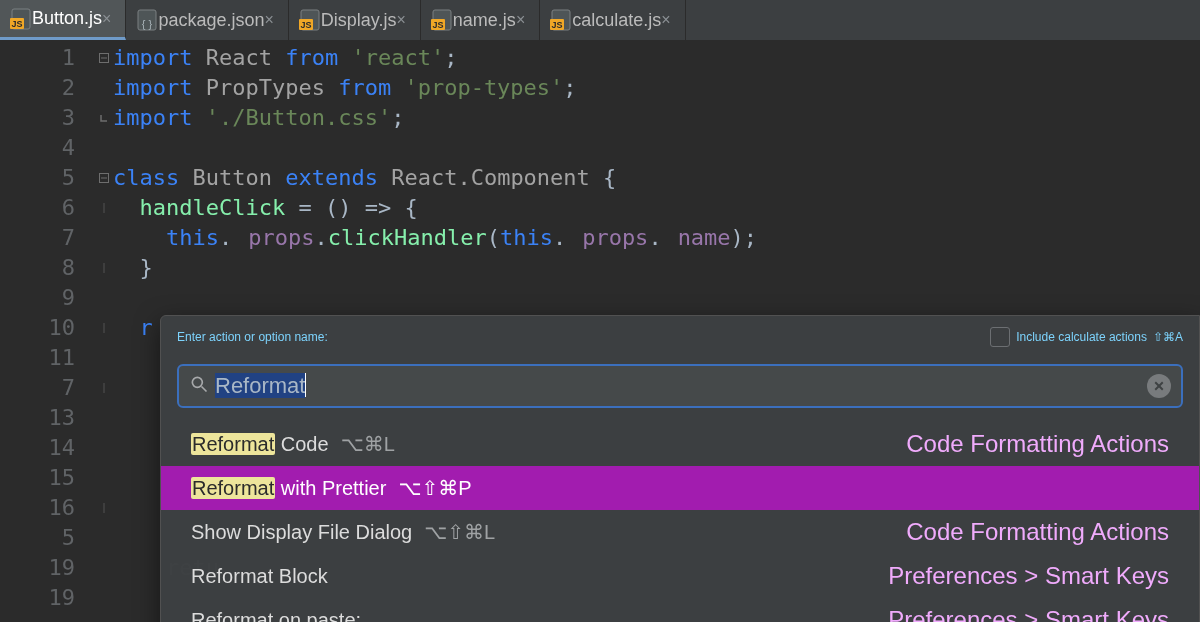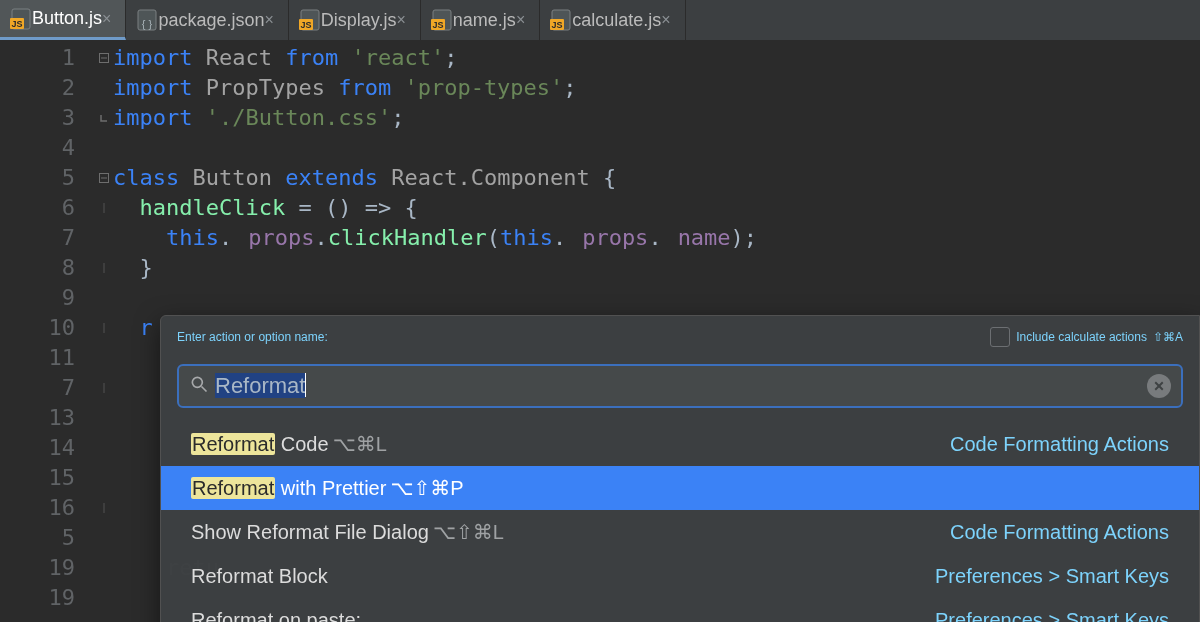--- a/index.html
+++ b/index.html
@@ -137,27 +137,27 @@
   .results {
     margin-top: 2px;
   }
   .result {
     display: flex; align-items: center;
     height: 44px;
     padding: 0 30px;
     font-size: 20px;
     color: #dcdcdc;
   }
-  .result .lhs { display:flex; align-items:center; gap: 4px; flex:1; }
+  .result .lhs { display:flex; align-items:center; gap: 12px; flex:1; }
   .result .shortcut { color: #9fa2a4; }
   .result.selected .shortcut { color: #ffffff; }
-  .result .rhs { color: #7dd3fc; font-size: 20px; }
+  .result .rhs { color: #f0abfc; font-size: 24px; }
   .result.selected .rhs { color: #e8effa; }
   .result.selected {
-    background: #3b82f6;
+    background: #a21caf;
     color: #ffffff;
     justify-content: center;
   }
   .match {
     background: #ede59b;
     color: #2b2b2b;
     border-radius: 2px;
     padding: 0 1px;
   }
   .caret-line {
@@ -346,21 +346,21 @@
         </div>
         <div class="result selected">
           <div class="lhs">
             <span><span class="match">Reformat</span> with Prettier</span>
             <span class="shortcut"> ⌥⇧⌘P</span>
           </div>
           <div class="rhs"></div>
         </div>
         <div class="result">
           <div class="lhs">
-            <span>Show Reformat File Dialog</span>
+            <span>Show Display File Dialog</span>
             <span class="shortcut"> ⌥⇧⌘L</span>
           </div>
           <div class="rhs">Code Formatting Actions</div>
         </div>
         <div class="result">
           <div class="lhs">
             <span>Reformat Block</span>
           </div>
           <div class="rhs">Preferences &gt; Smart Keys</div>
         </div>

